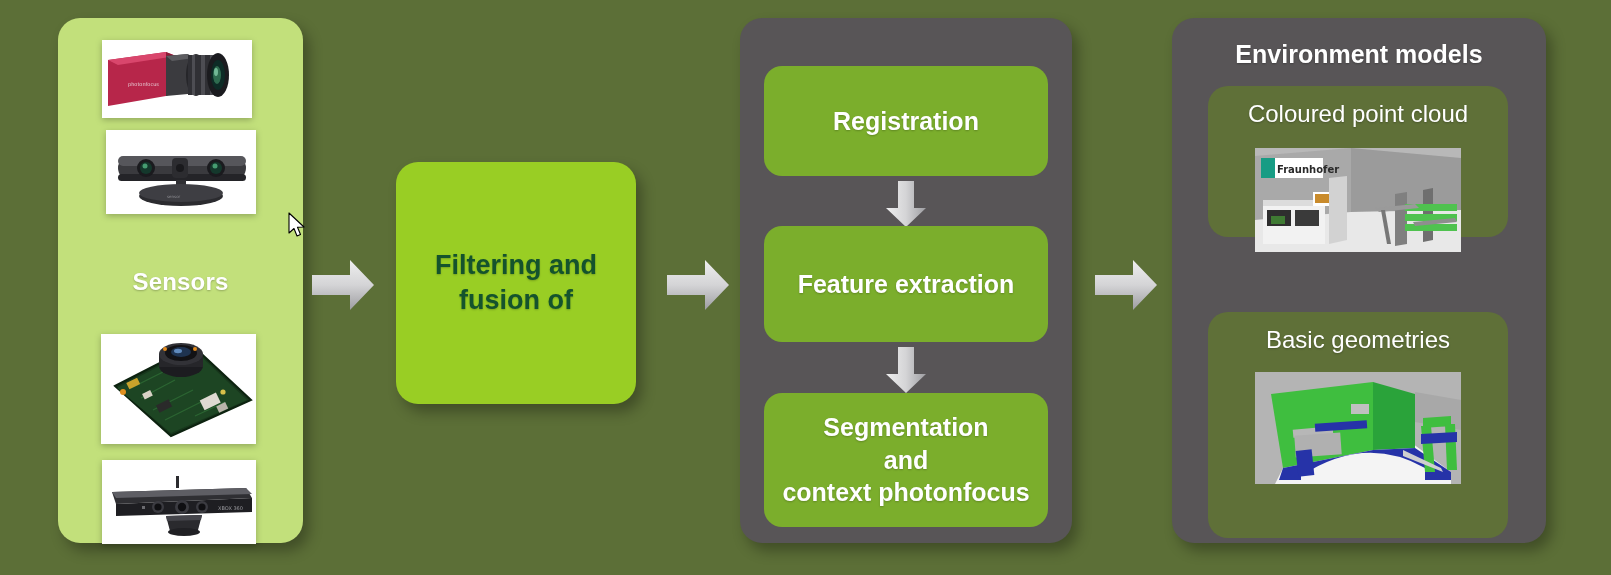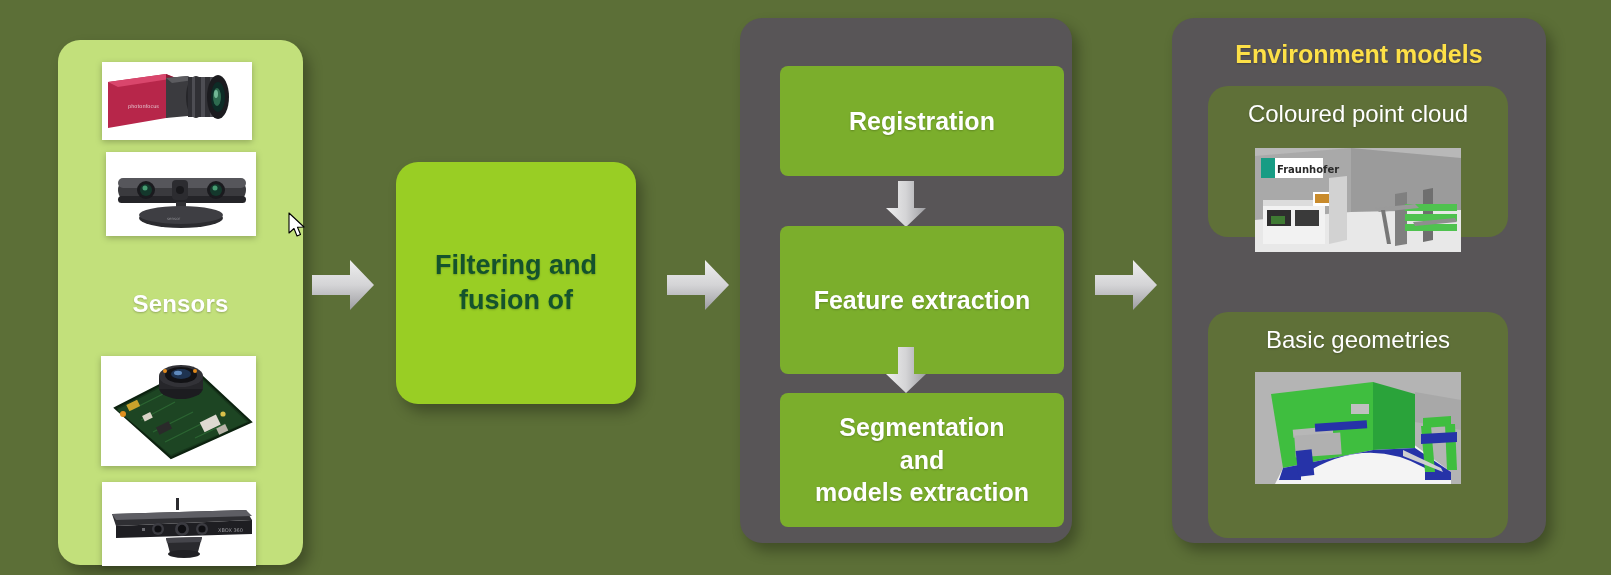--- a/index.html
+++ b/index.html
@@ -10,21 +10,21 @@
     position:relative;
   }
   #stage{position:absolute;inset:0;}
 
   
   .panel{position:absolute;border-radius:22px;}
   .panel.light{background:#c2e07b;box-shadow:6px 8px 14px rgba(0,0,0,.30);}
   .panel.dark{background:#585557;box-shadow:6px 8px 14px rgba(0,0,0,.30);}
 
   
-  #sensors-panel{left:58px;top:18px;width:245px;height:525px;margin-top:22px;}
+  #sensors-panel{left:58px;top:18px;width:245px;height:525px;}
   .photo{
     position:absolute;background:#ffffff;overflow:hidden;
   }
   .sensors-label{
     position:absolute;left:0;right:0;top:250px;text-align:center;
     color:#ffffff;font-size:24px;font-weight:bold;letter-spacing:.2px;
     text-shadow:0 1px 2px rgba(0,0,0,.25);
   }
 
   
@@ -35,34 +35,34 @@
     display:flex;align-items:center;justify-content:center;
   }
   #filter-box .txt{
     color:#14532d;font-size:27px;font-weight:bold;line-height:1.28;
     text-align:center;text-shadow:0 1px 2px rgba(0,0,0,.22);
   }
 
   
   #process-panel{left:740px;top:18px;width:332px;height:525px;}
   .proc-box{
-    position:absolute;left:40px;width:284px;background:#7bae2c;
-    border-radius:8px;display:flex;align-items:center;justify-content:center;
+    position:absolute;left:24px;width:284px;background:#7bae2c;
+    border-radius:18px;display:flex;align-items:center;justify-content:center;
     color:#fff;font-weight:bold;font-size:25px;text-align:center;line-height:1.3;
     text-shadow:0 1px 2px rgba(0,0,0,.22);
   }
   #proc-0{top:48px;height:110px;}
-  #proc-1{top:208px;height:148px;}
+  #proc-1{top:208px;height:116px;}
   #proc-2{top:375px;height:134px;}
 
   
   #env-panel{left:1172px;top:18px;width:374px;height:525px;}
   .env-title{
     position:absolute;left:0;right:0;top:22px;text-align:center;
-    color:#fde047;font-size:25px;font-weight:bold;
+    color:#ffffff;font-size:25px;font-weight:bold;
     text-shadow:0 1px 2px rgba(0,0,0,.25);
   }
   .env-box{
     position:absolute;left:36px;width:300px;background:#5f7038;
     border-radius:20px;
   }
   #env-0{top:68px;height:151px;}
   #env-1{top:294px;height:226px;}
   .env-box .cap{
     position:absolute;left:0;right:0;top:14px;text-align:center;
@@ -287,21 +287,21 @@
               <stop offset="100%" stop-color="#9d9da1"></stop>
           </linearGradient>
         </defs>
         <path d="M14 1 L30 1 L30 28 L42 28 L22 47 L2 28 L14 28 Z" fill="url(#vgrad2)"></path>
       </svg>
     </div>
 
     <div class="proc-box" id="proc-2">
       <span style="white-space:pre-line">Segmentation
 and
-models extraction</span>
+context photonfocus</span>
     </div>
   </div>
 
   <div class="h-arrow" id="arrow-3">
     <svg viewBox="0 0 66 56" width="66" height="56">
       <defs>
         <linearGradient id="agrad3" x1="0" y1="0" x2="0" y2="1">
           <stop offset="0%" stop-color="#efefef"></stop>
             <stop offset="50%" stop-color="#d4d4d6"></stop>
             <stop offset="100%" stop-color="#9d9da1"></stop>

